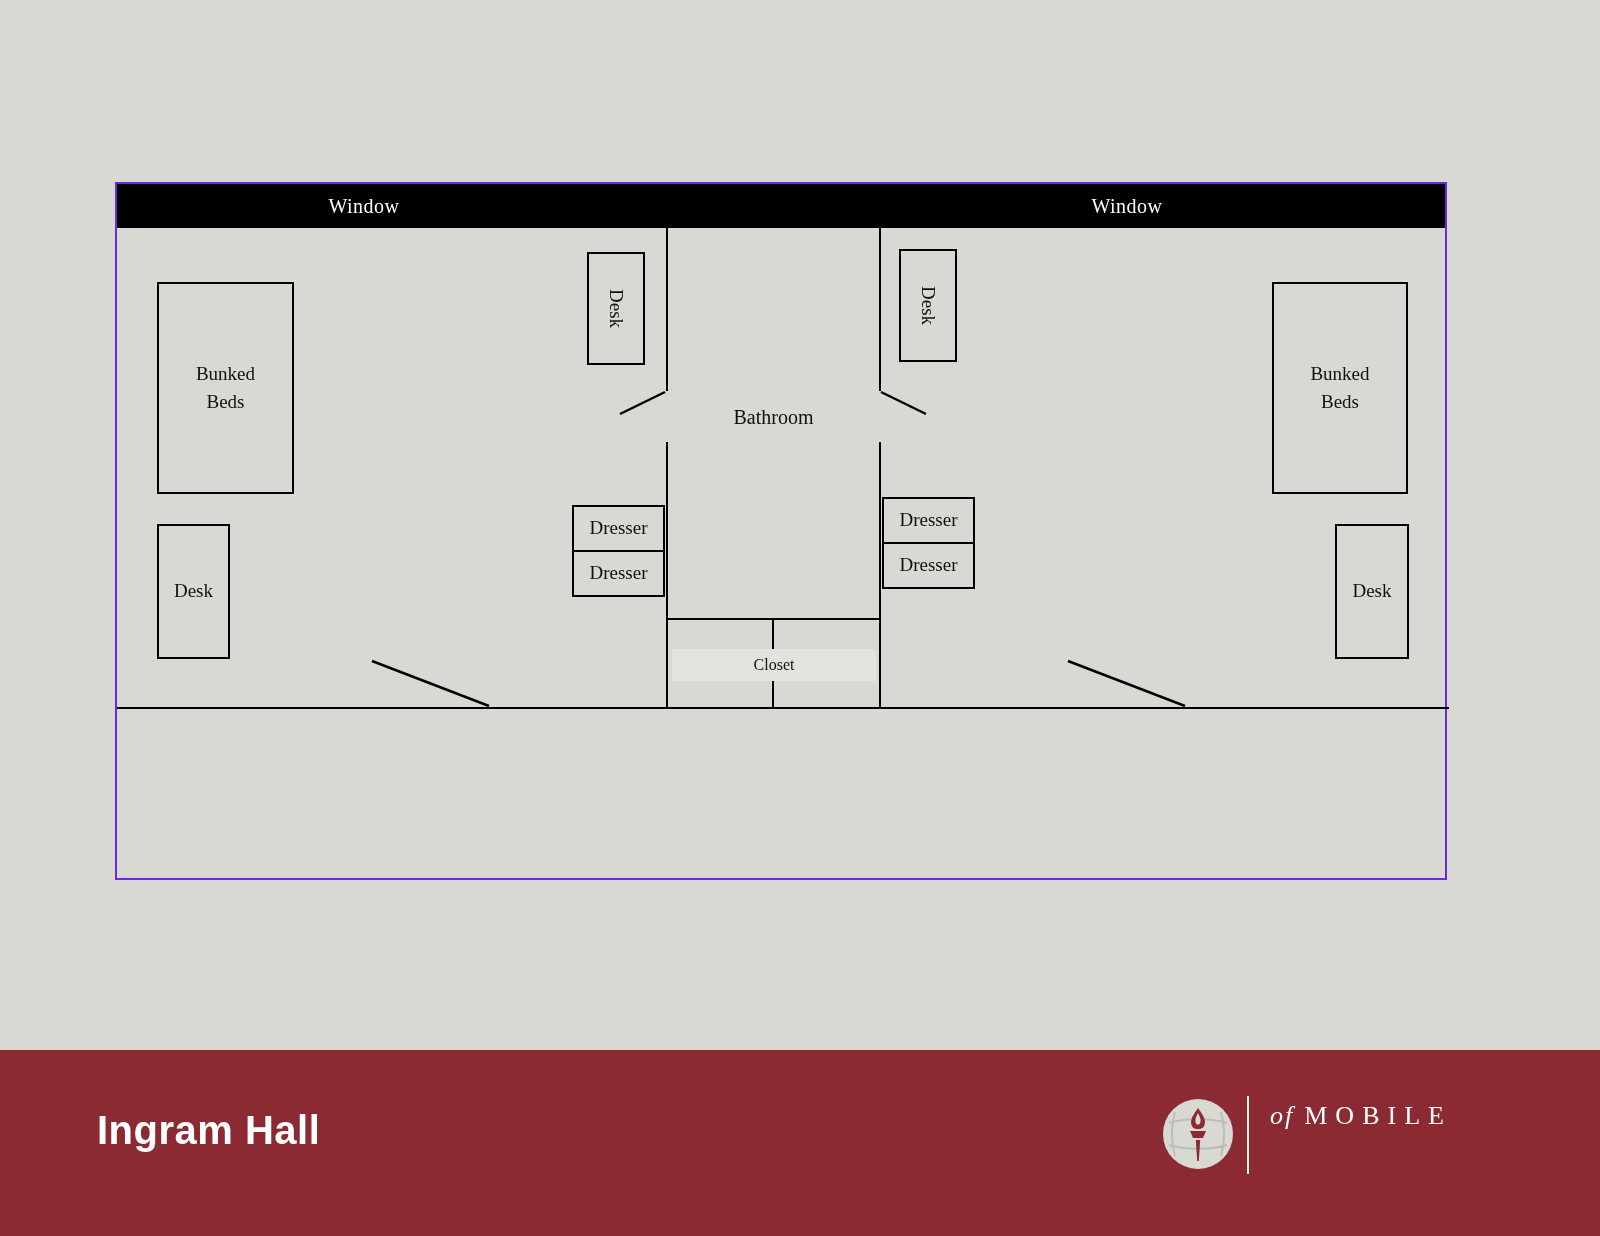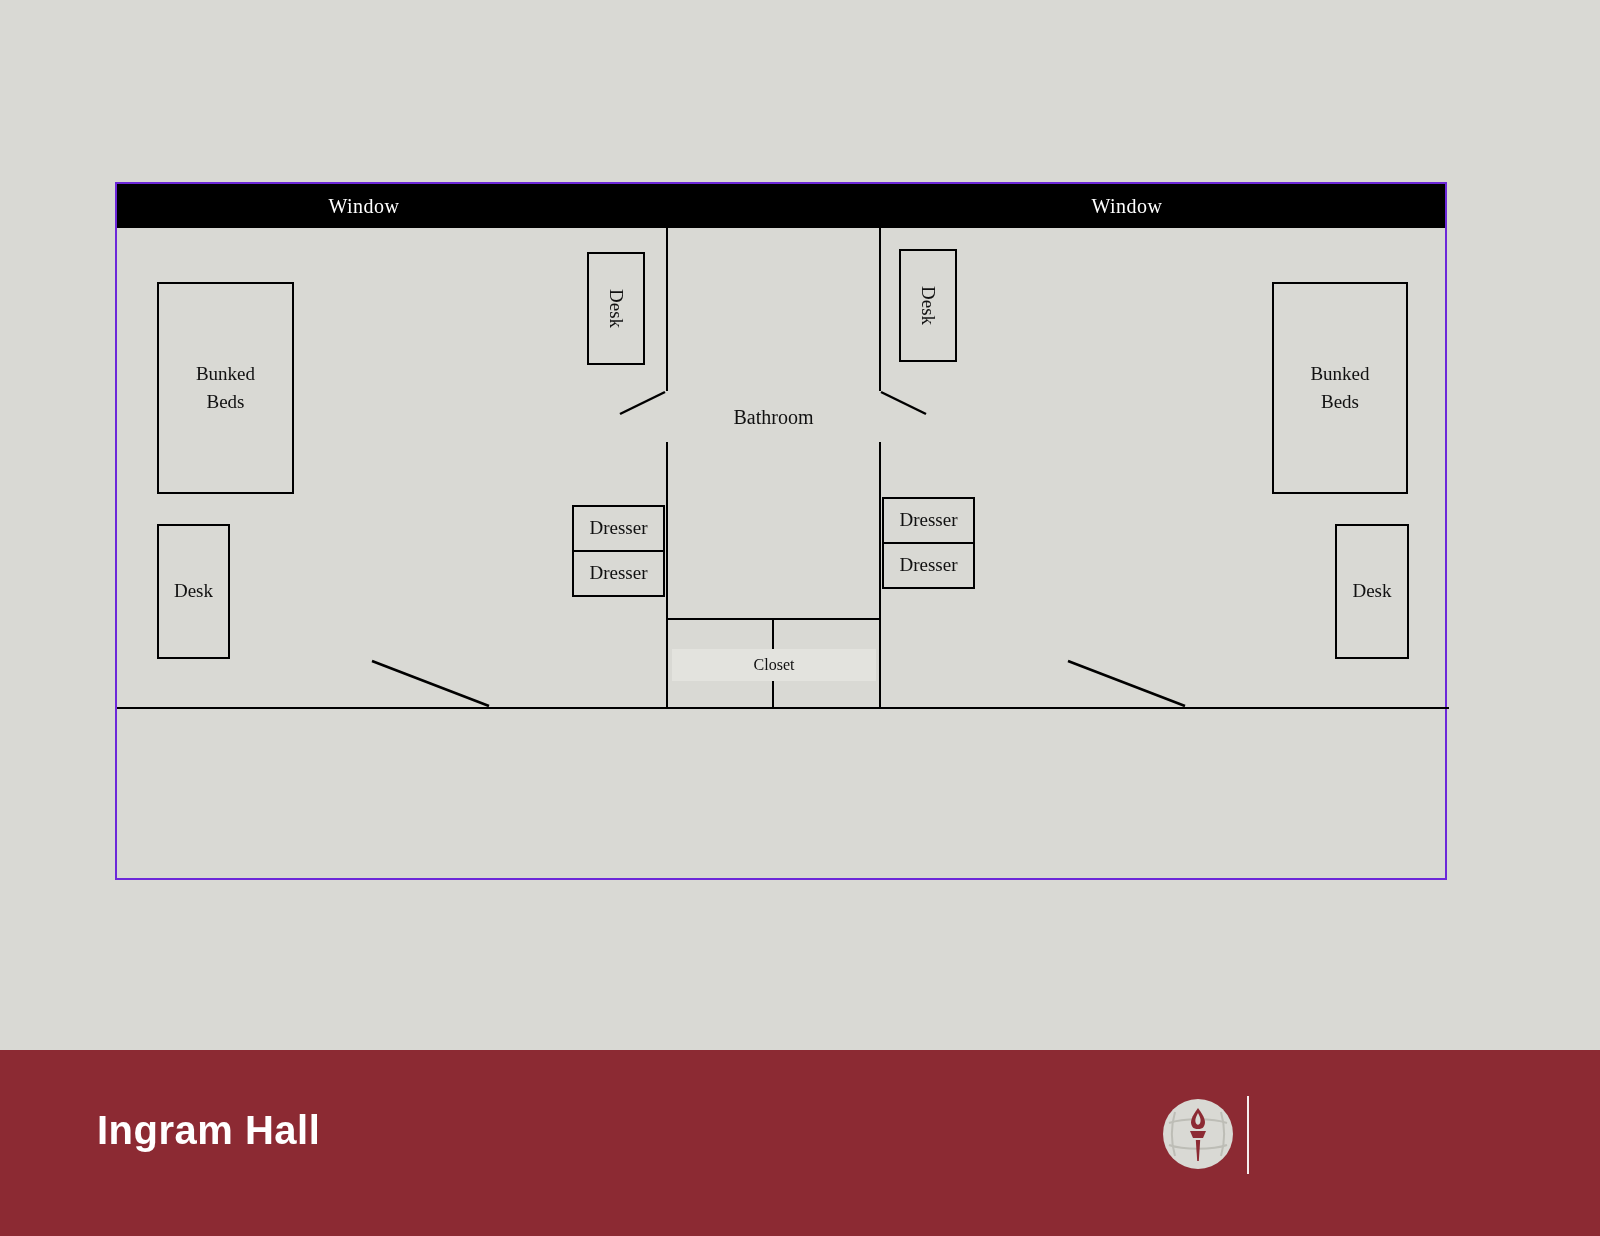--- a/index.html
+++ b/index.html
@@ -187,16 +187,19 @@
         <path d="M35 9 C29 17 26 23 29.5 28 C31.5 30.8 38.5 30.8 40.5 28 C44 23 41 17 35 9 Z" fill="#8c2a33"></path>
         <path d="M35 14 C32.5 18.5 31.5 22 33.3 24.8 C34.2 26.2 35.8 26.2 36.7 24.8 C38.5 22 37.5 18.5 35 14 Z" fill="#d9d9d4"></path>
         <path d="M27 32 L43 32 L40 39 L30 39 Z" fill="#8c2a33"></path>
         <path d="M32.8 41 L37.2 41 L35.8 62 L34.2 62 Z" fill="#8c2a33"></path>
       </svg>
     </div>
 
     <div class="logo-divider"></div>
 
     <div class="uni-text">
+      <div class="uni-line2">
+        <span class="of">of</span><span class="mobile">MOBILE</span>
+      </div>
     </div>
   </div>
 
 </div>
 
 </body></html>

